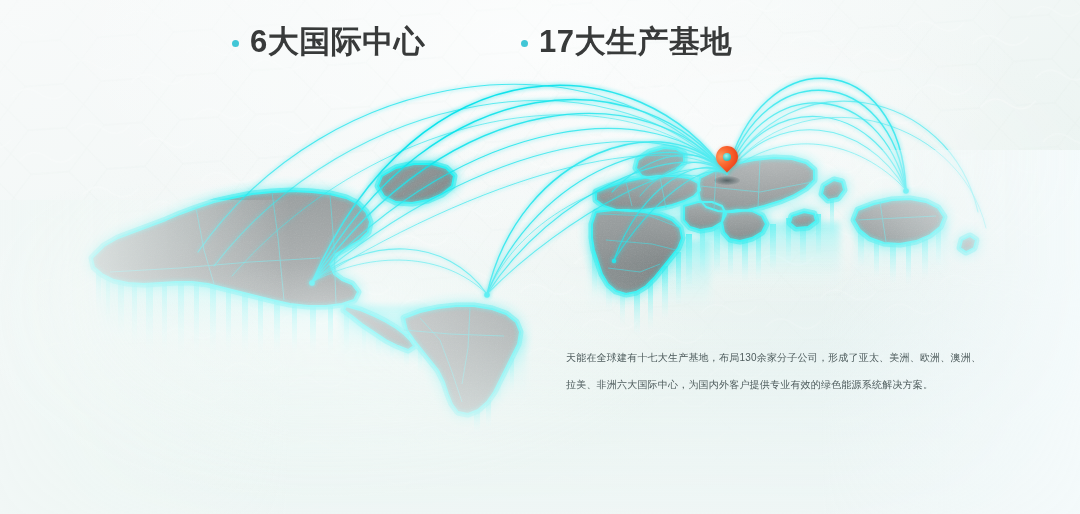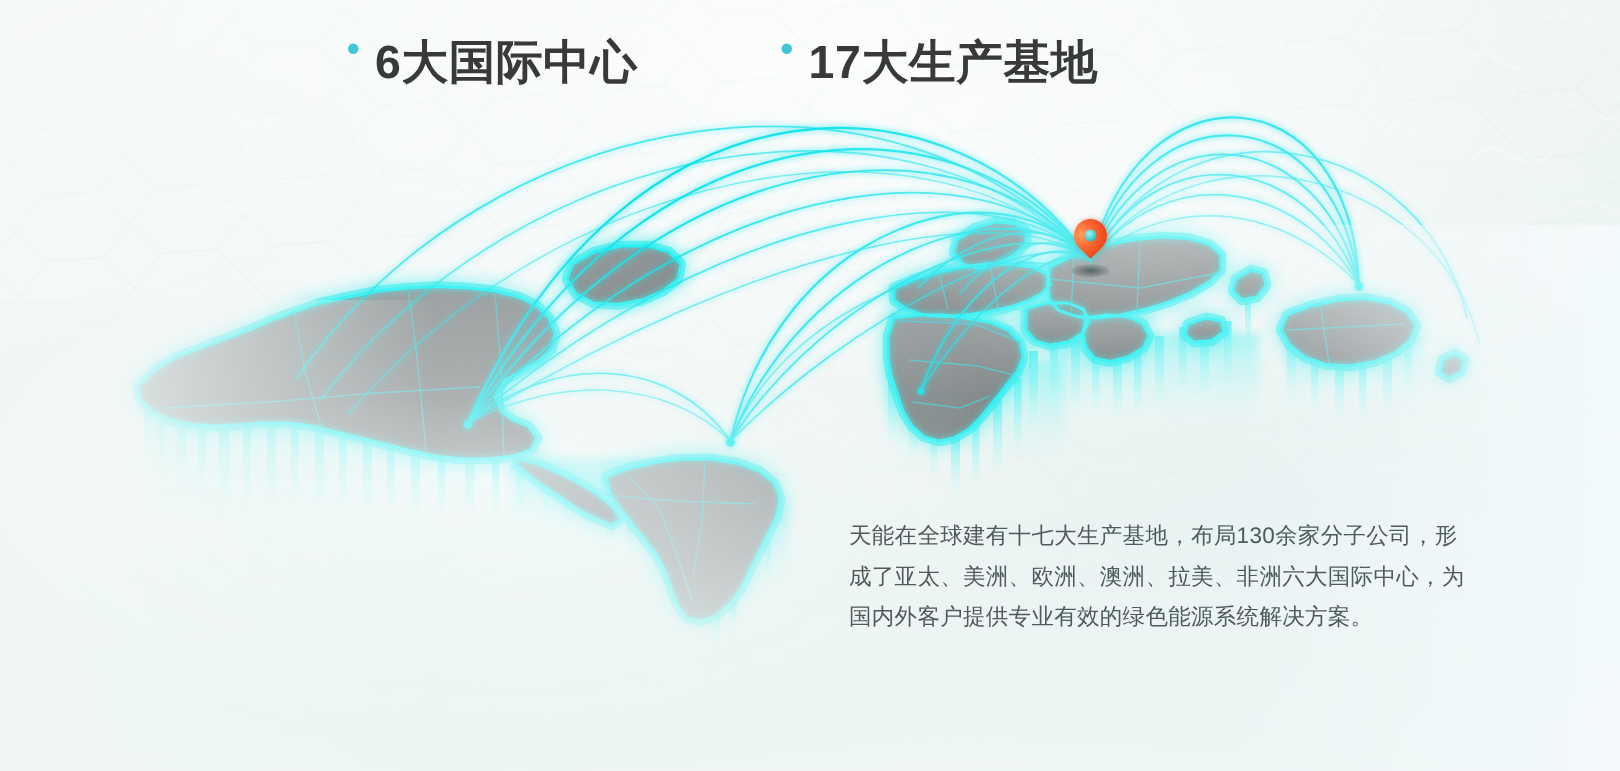--- a/index.html
+++ b/index.html
@@ -73,20 +73,21 @@
 
   
   .headings {
     position: absolute;
     left: 0; top: 0;
     width: 1080px;
   }
   .heading {
     position: absolute;
     display: flex;
+    align-items: center;
     gap: 11px;
     white-space: nowrap;
   }
   .heading-dot {
     width: 7px;
     height: 7px;
     border-radius: 50%;
     background: #41c6d6;
     flex: none;
     margin-top: 3px;
@@ -138,21 +139,21 @@
     border-radius: 50%;
     background: radial-gradient(circle at 40% 35%, #9ff4ee 0%, #3ec9c6 60%, #1ba6a4 100%);
   }
 
   
   .body-copy {
     position: absolute;
     left: 566px;
     top: 344px;
     width: 420px;
-    font-size: 15px;
+    font-size: 10px;
     line-height: 27px;
     color: #4d5b5c;
     letter-spacing: 0.2px;
   }
   .body-copy p { margin: 0; }
 </style>
 </head>
 <body>
 
 <div id="stage">

